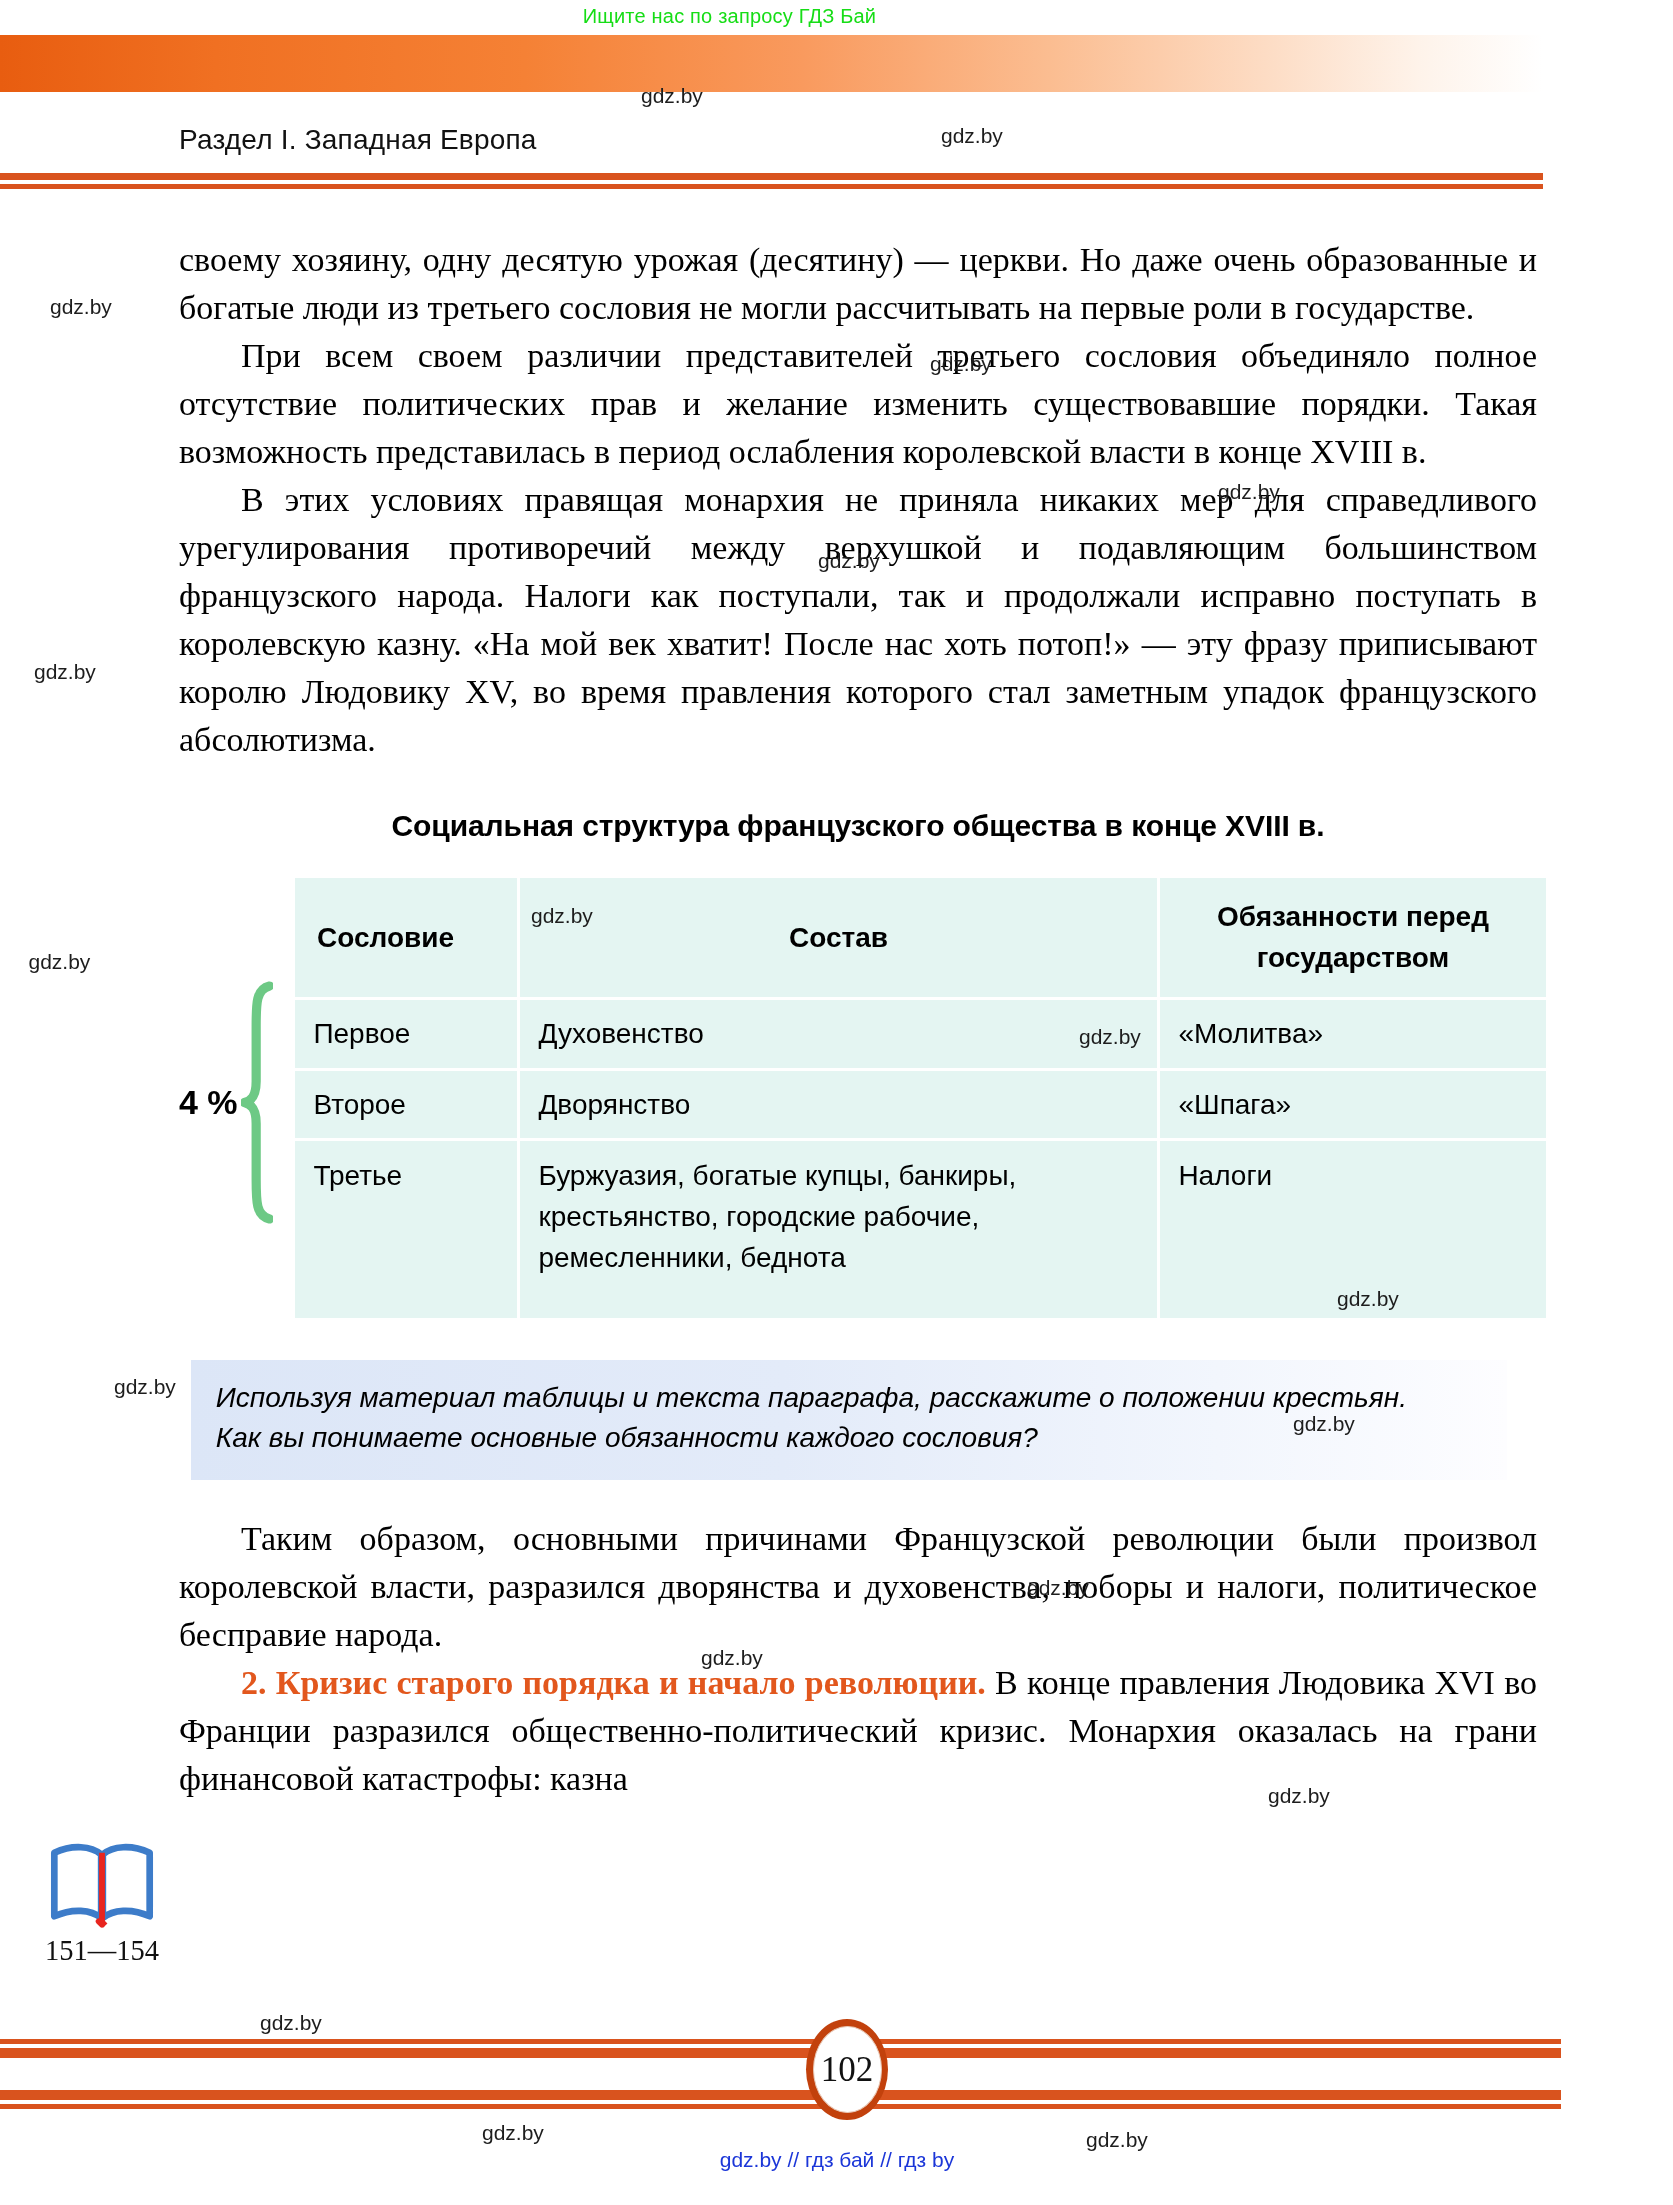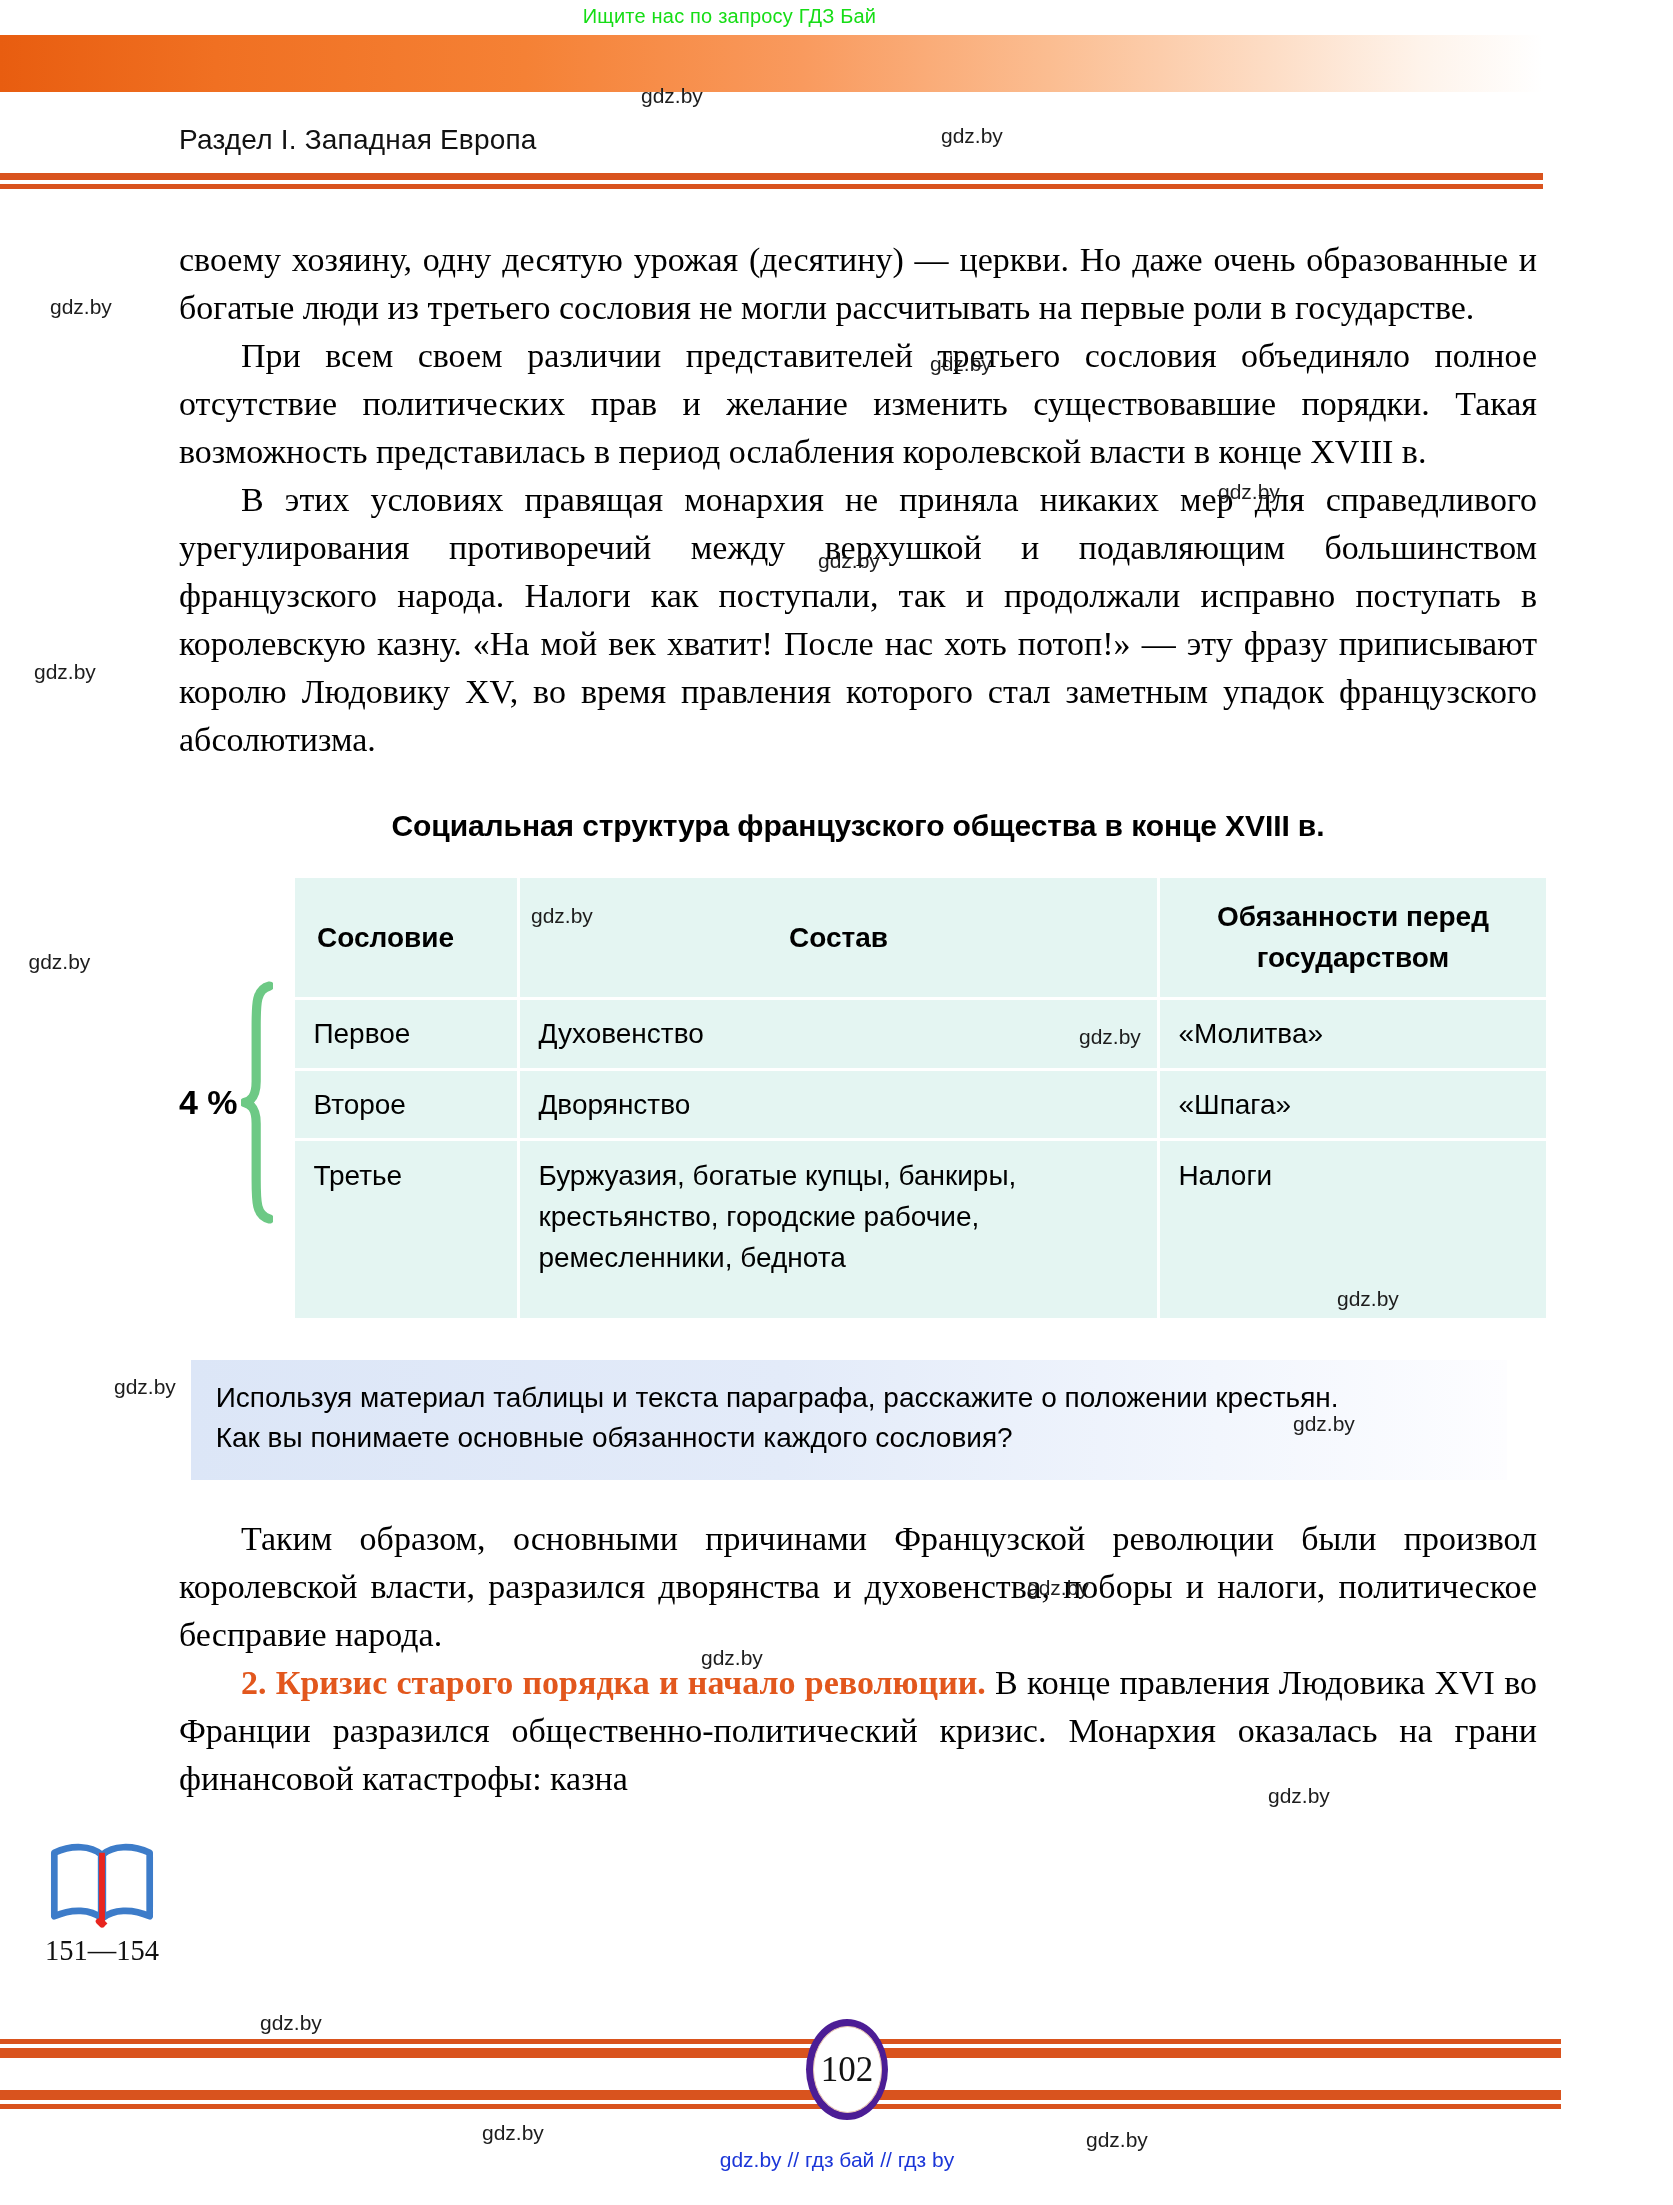--- a/index.html
+++ b/index.html
@@ -159,20 +159,21 @@
 
   
   .question-box {
     margin-top: 39px;
     margin-left: 11.7px;
     width: 1316px;
     padding: 18.4px 25px 22px 25px;
     box-sizing: border-box;
     background: linear-gradient(to right, #dce6f7 0%, #e3ebf9 45%, #f2f6fd 78%, #fdfdff 100%);
     font-family: "Liberation Sans", "DejaVu Sans", sans-serif;
+    font-style: italic;
     font-size: 28px;
     line-height: 40px;
     color: #000;
   }
   .question-box p { margin: 0; }
 
   
   .sec-head {
     color: #e2571d;
     font-weight: bold;
@@ -207,21 +208,21 @@
   .f-thick  { height: 10px; background: #d9531e; }
   .f-gap-lg { height: 32px; background: #ffffff; }
 
   .page-bubble {
     position: absolute;
     left: 806px;
     top: 2019px;
     width: 82px;
     height: 101px;
     border-radius: 50%;
-    background: #4c1d95;
+    background: #c2410c;
     display: flex;
     align-items: center;
     justify-content: center;
   }
   .page-bubble-inner {
     width: 67px;
     height: 85px;
     border-radius: 50%;
     background: #ffffff;
     border: 1.7px solid #e8c7b4;

